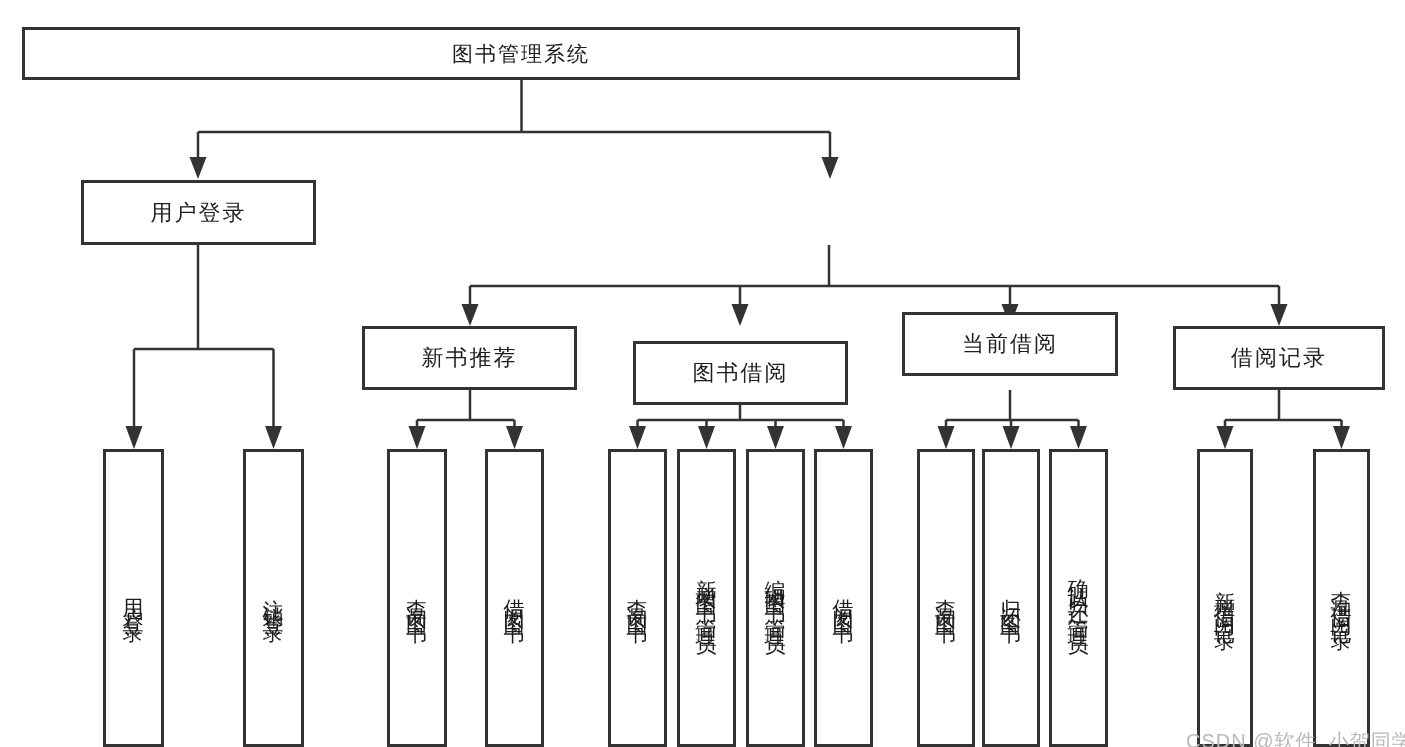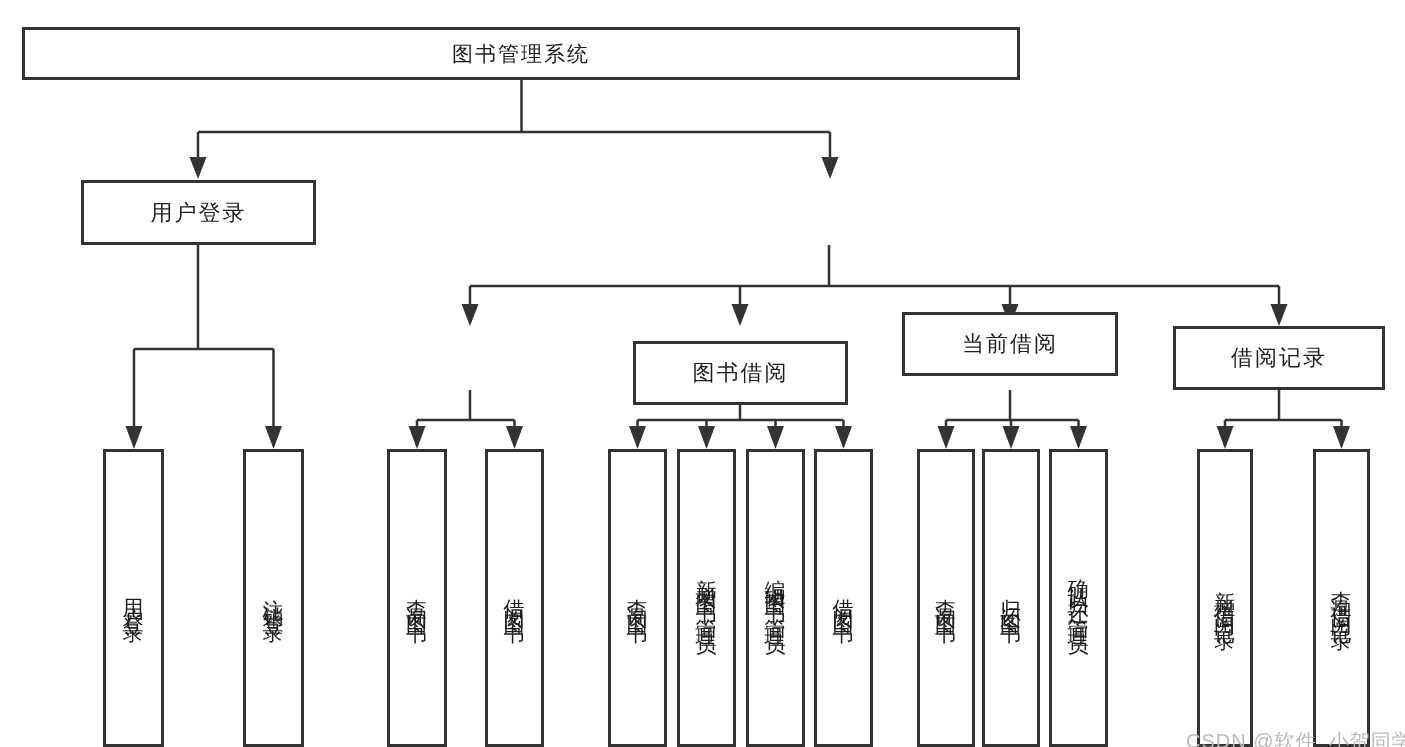--- a/index.html
+++ b/index.html
@@ -122,20 +122,23 @@
   </svg>
 
   <div class="node root-box" style="left:22px; top:14px; width:998px; height:53px;">
     <span class="h-label">图书管理系统</span>
   </div>
 
   <div class="node" style="left:81px; top:167px; width:235px; height:65px;">
     <span class="h-label">用户登录</span>
   </div>
 
+  <div class="node" style="left:362px; top:313px; width:215px; height:64px;">
+    <span class="h-label">新书推荐</span>
+  </div>
   <div class="node" style="left:633px; top:328px; width:215px; height:64px;">
     <span class="h-label">图书借阅</span>
   </div>
   <div class="node" style="left:902px; top:299px; width:216px; height:64px;">
     <span class="h-label">当前借阅</span>
   </div>
   <div class="node" style="left:1173px; top:313px; width:212px; height:64px;">
     <span class="h-label">借阅记录</span>
   </div>
 

